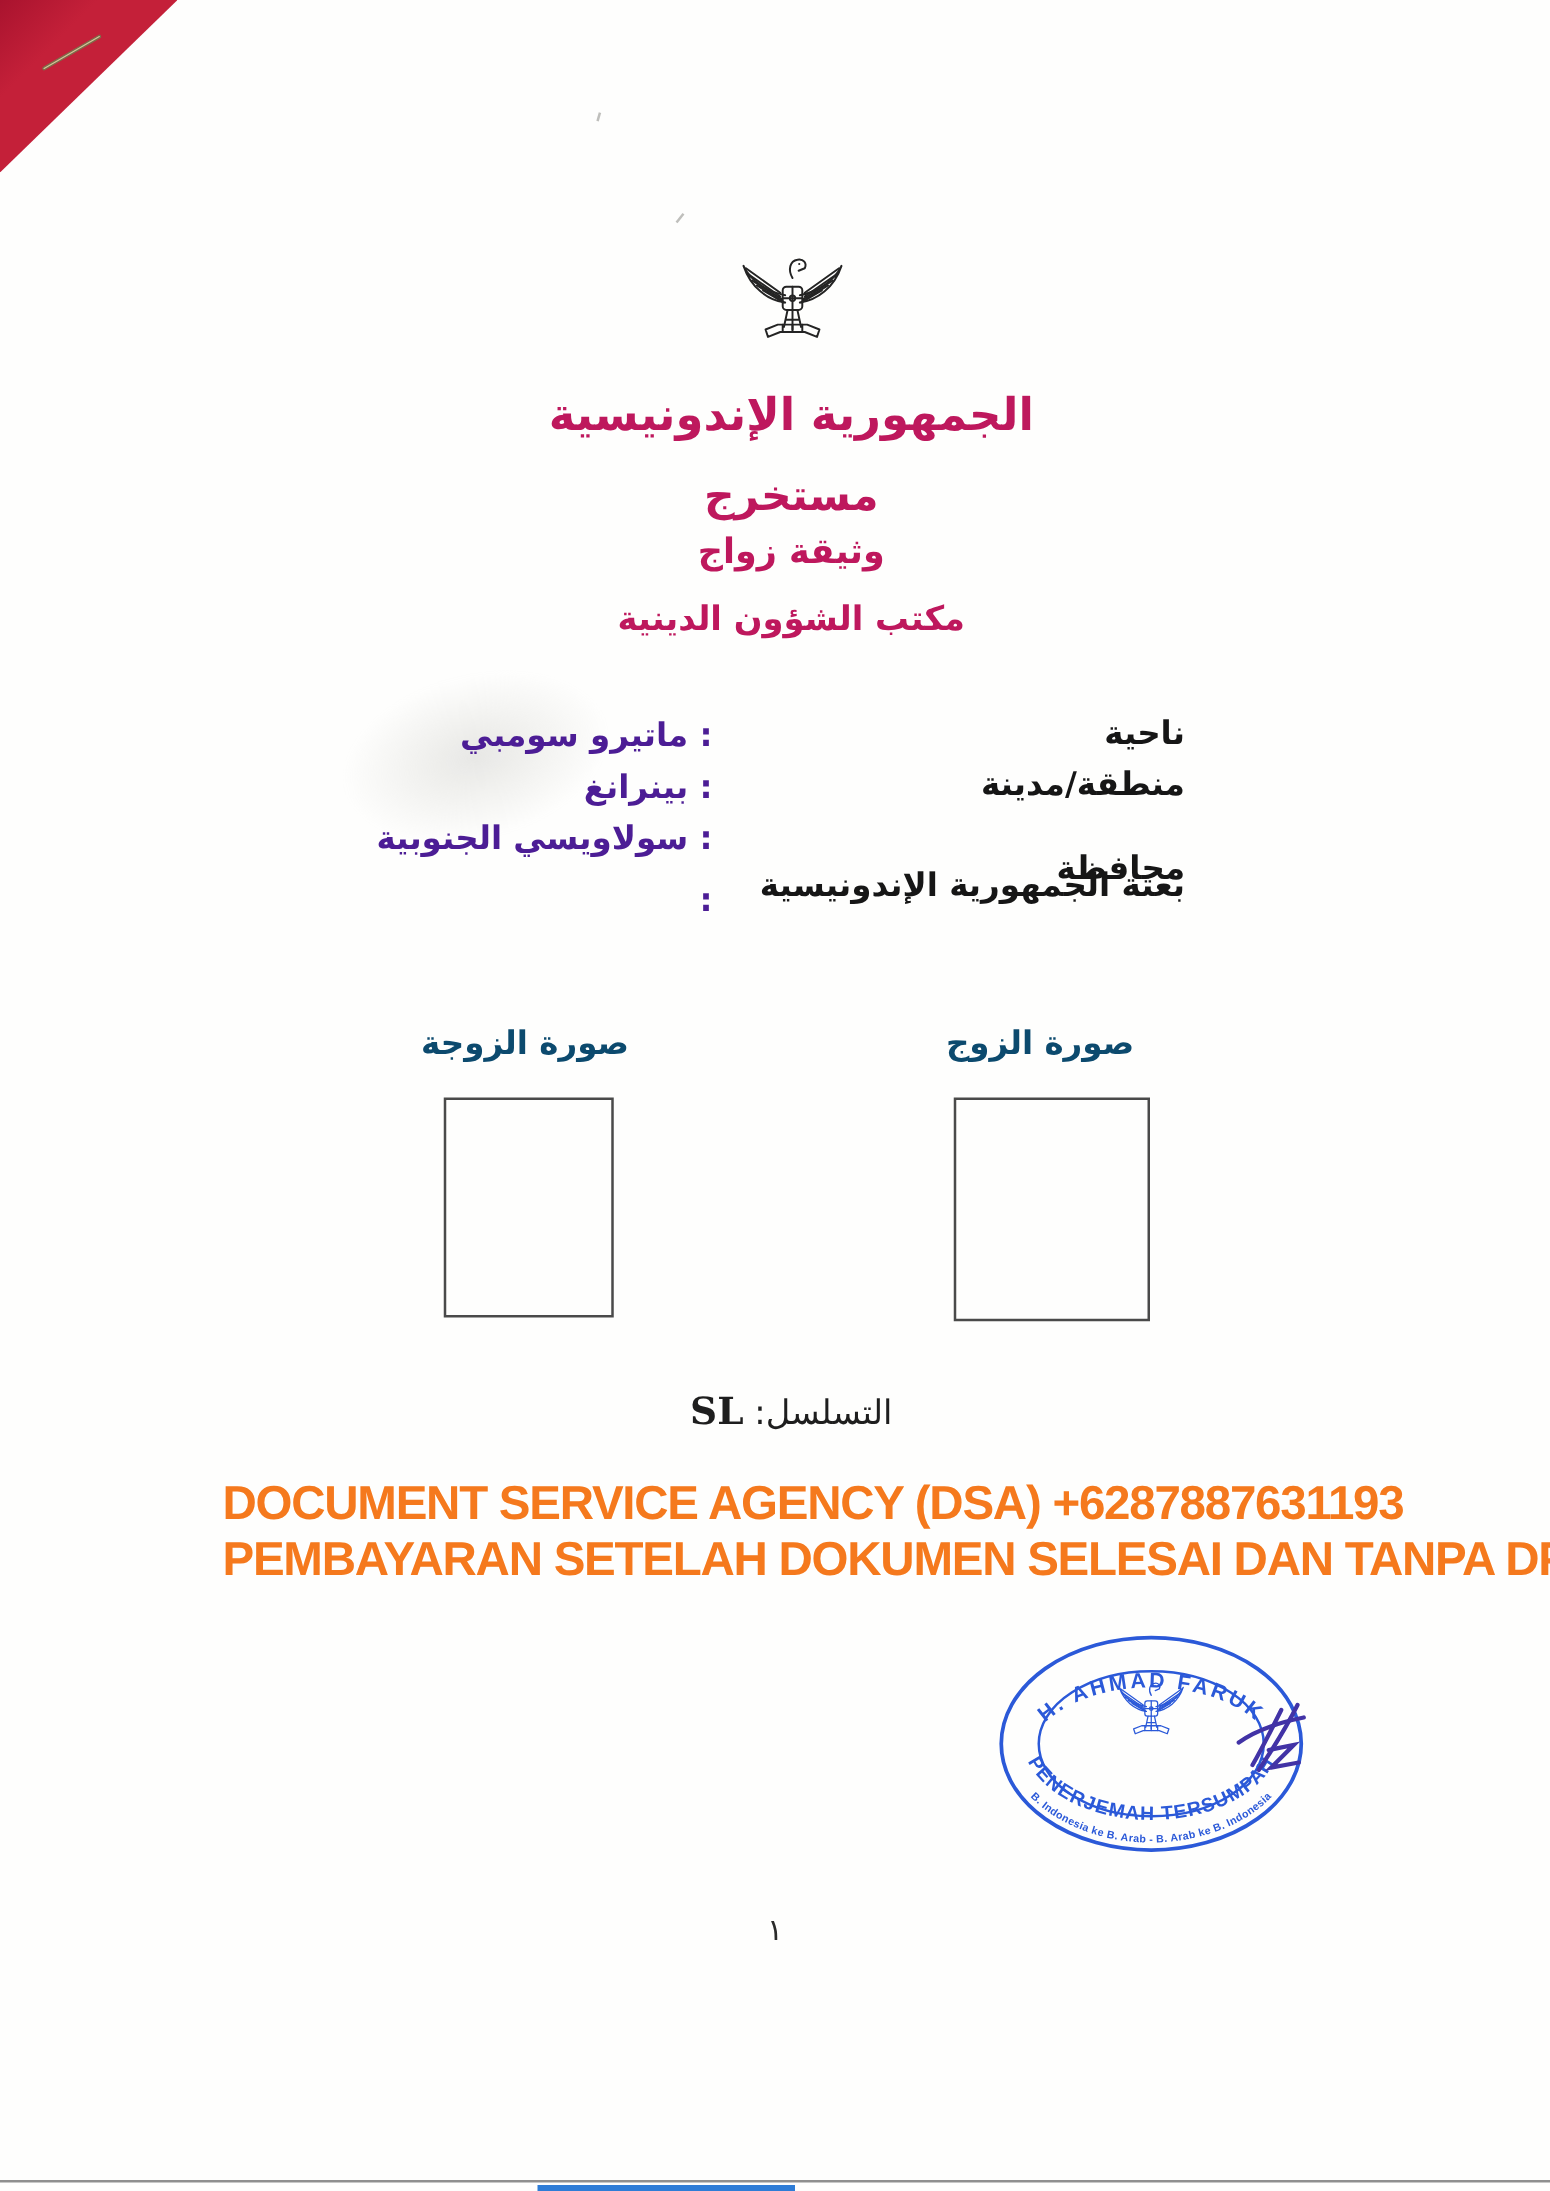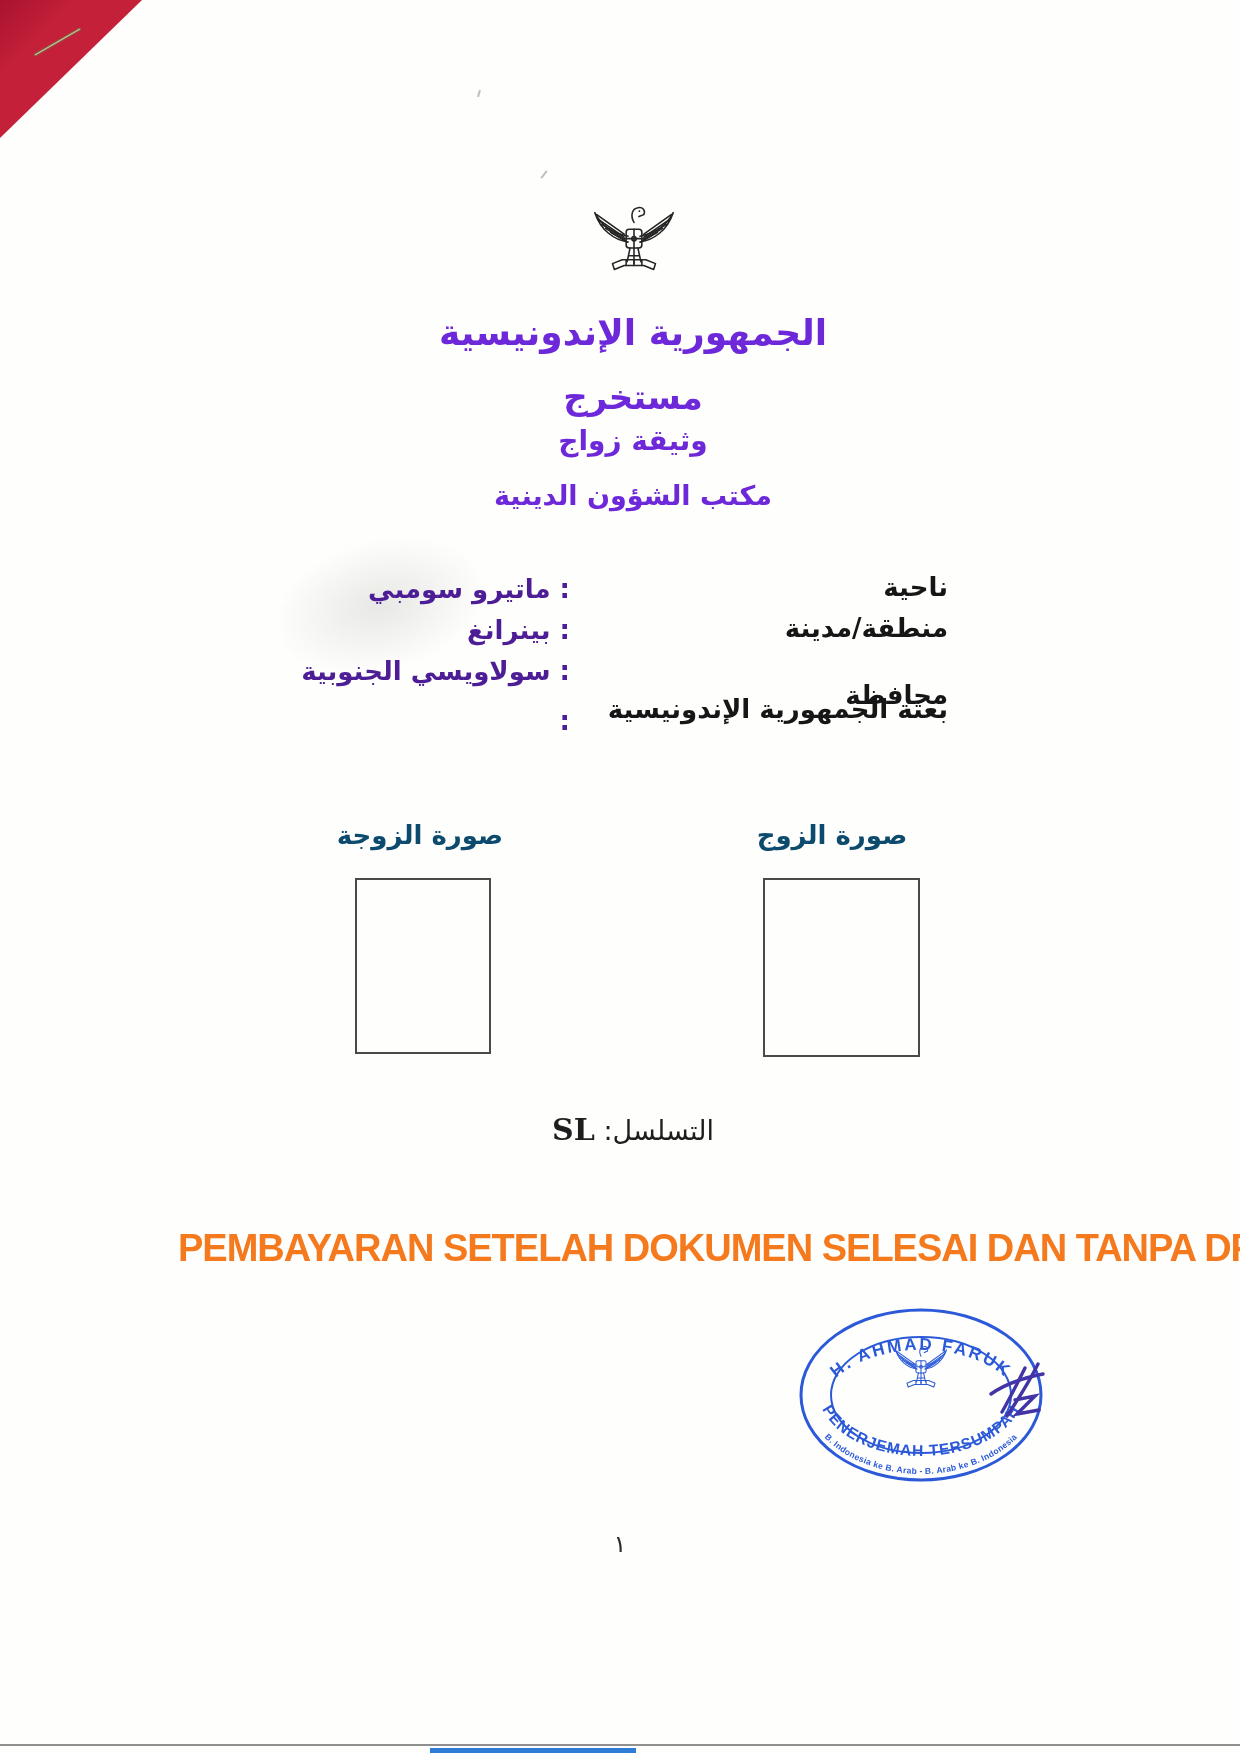--- a/index.html
+++ b/index.html
@@ -20,21 +20,21 @@
     position:absolute; left:34px; top:54px; width:54px; height:3px;
     background:#d6c29a; border:1px solid #7d6c49; border-radius:2px;
     transform:rotate(-30deg); transform-origin:left center;
   }
 
   
   .emblem { position:absolute; left:585px; top:198px; width:98px; height:94px; color:#242424; }
 
   
   .hdr { position:absolute; left:26px; right:0; text-align:center; direction:rtl;
-         font-weight:700; color:#6d28d9; white-space:nowrap; }
+         font-weight:700; color:#be185d; white-space:nowrap; }
   .hdr-country { top:312px; font-size:36px; }
   .hdr-extract { top:377px; font-size:34px; }
   .hdr-doctype { top:424px; font-size:28px; }
   .hdr-office  { top:480px; font-size:27px; }
 
   
   .f-label { position:absolute; right:292px; direction:rtl; font-weight:700;
              font-size:26px; white-space:nowrap; color:#161616; }
   .f-value { position:absolute; right:670px; direction:rtl; font-weight:700;
              font-size:26px; white-space:nowrap; color:#4c1d95; }
@@ -151,20 +151,21 @@
   <div class="photo-label photo-label-wife">صورة الزوجة</div>
   <div class="photo-label photo-label-husband">صورة الزوج</div>
   <div class="photo-box photo-box-wife"></div>
   <div class="photo-box photo-box-husband"></div>
 
   <div class="serial">
     <span>التسلسل:</span>
     <span class="latin">SL</span>
   </div>
 
+  <div class="promo promo-1">DOCUMENT SERVICE AGENCY (DSA) +6287887631193</div>
   <div class="promo promo-2">PEMBAYARAN SETELAH DOKUMEN SELESAI DAN TANPA DP</div>
 
   <svg class="stamp" viewBox="0 0 256 192">
     <ellipse cx="126" cy="93" rx="120" ry="85" fill="none" stroke="currentColor" stroke-width="3"></ellipse>
     <ellipse cx="126" cy="93" rx="90" ry="58" fill="none" stroke="currentColor" stroke-width="2"></ellipse>
     <defs>
       <path id="st-top" d="M 28,96 A 100,60 0 0 1 224,96"></path>
       <path id="st-title" d="M 23,88 A 103,66 0 0 0 229,88"></path>
       <path id="st-langs" d="M 8,86 A 118,86 0 0 0 244,86"></path>
     </defs>

